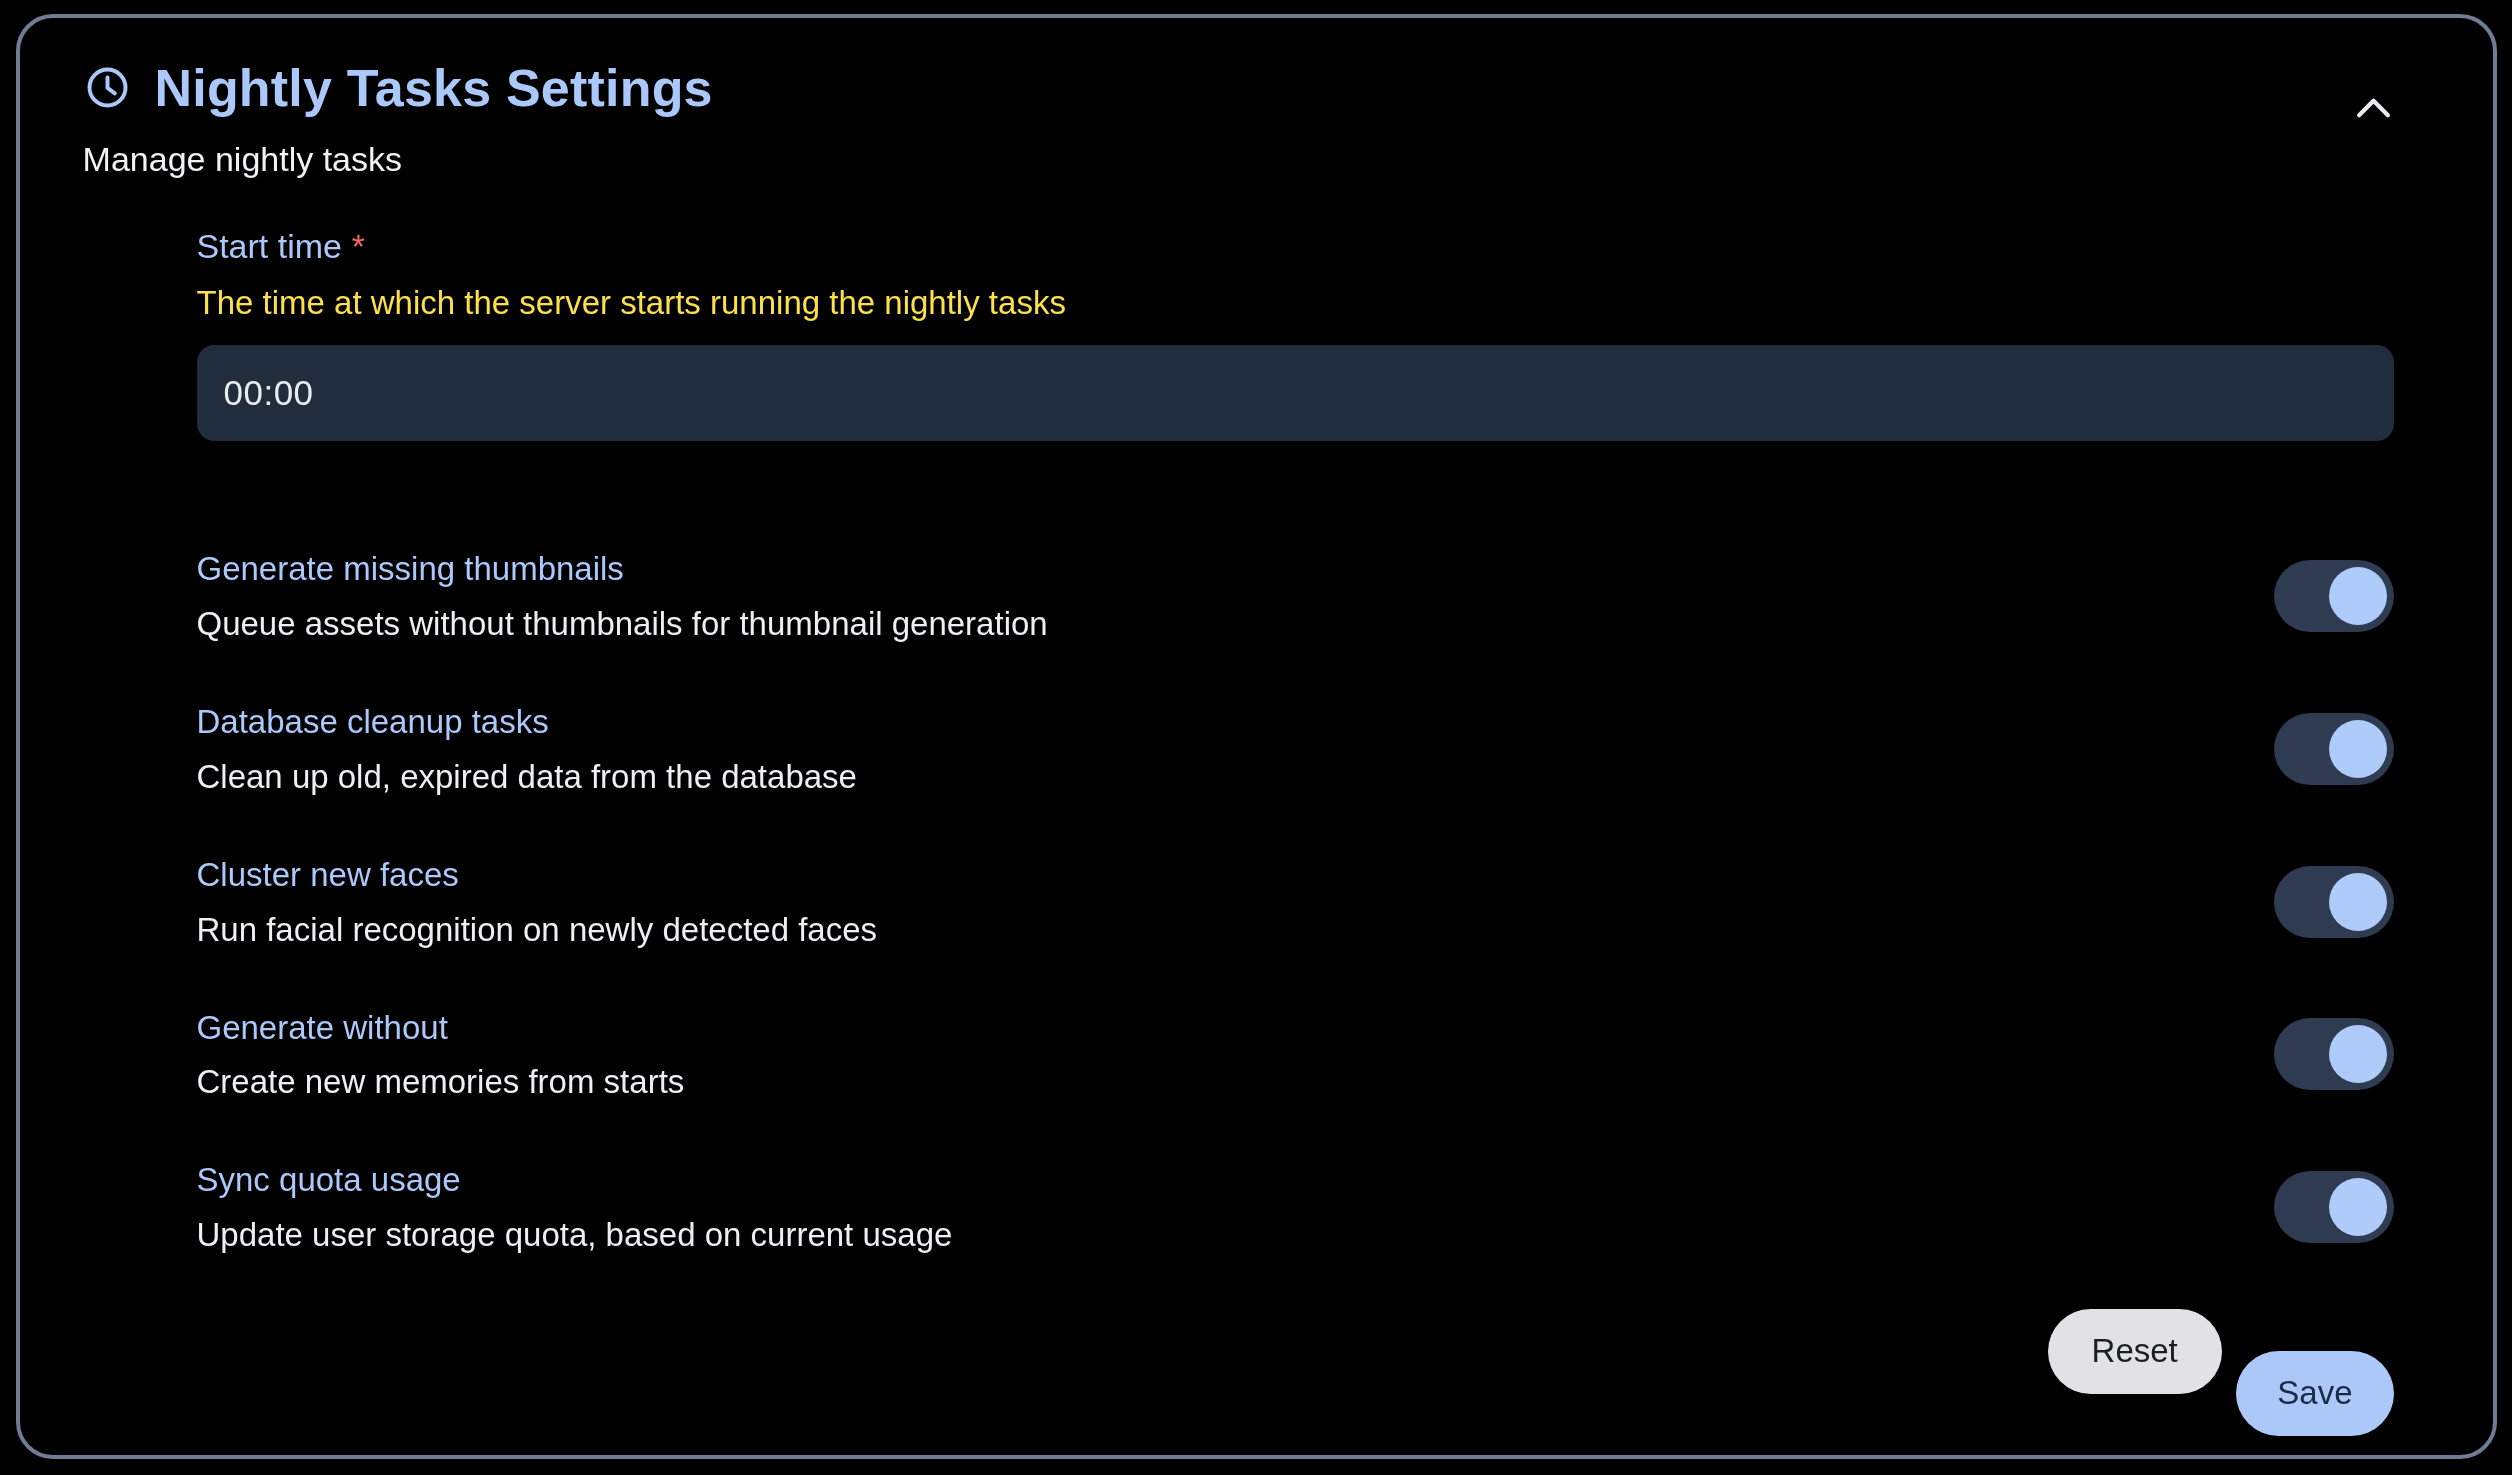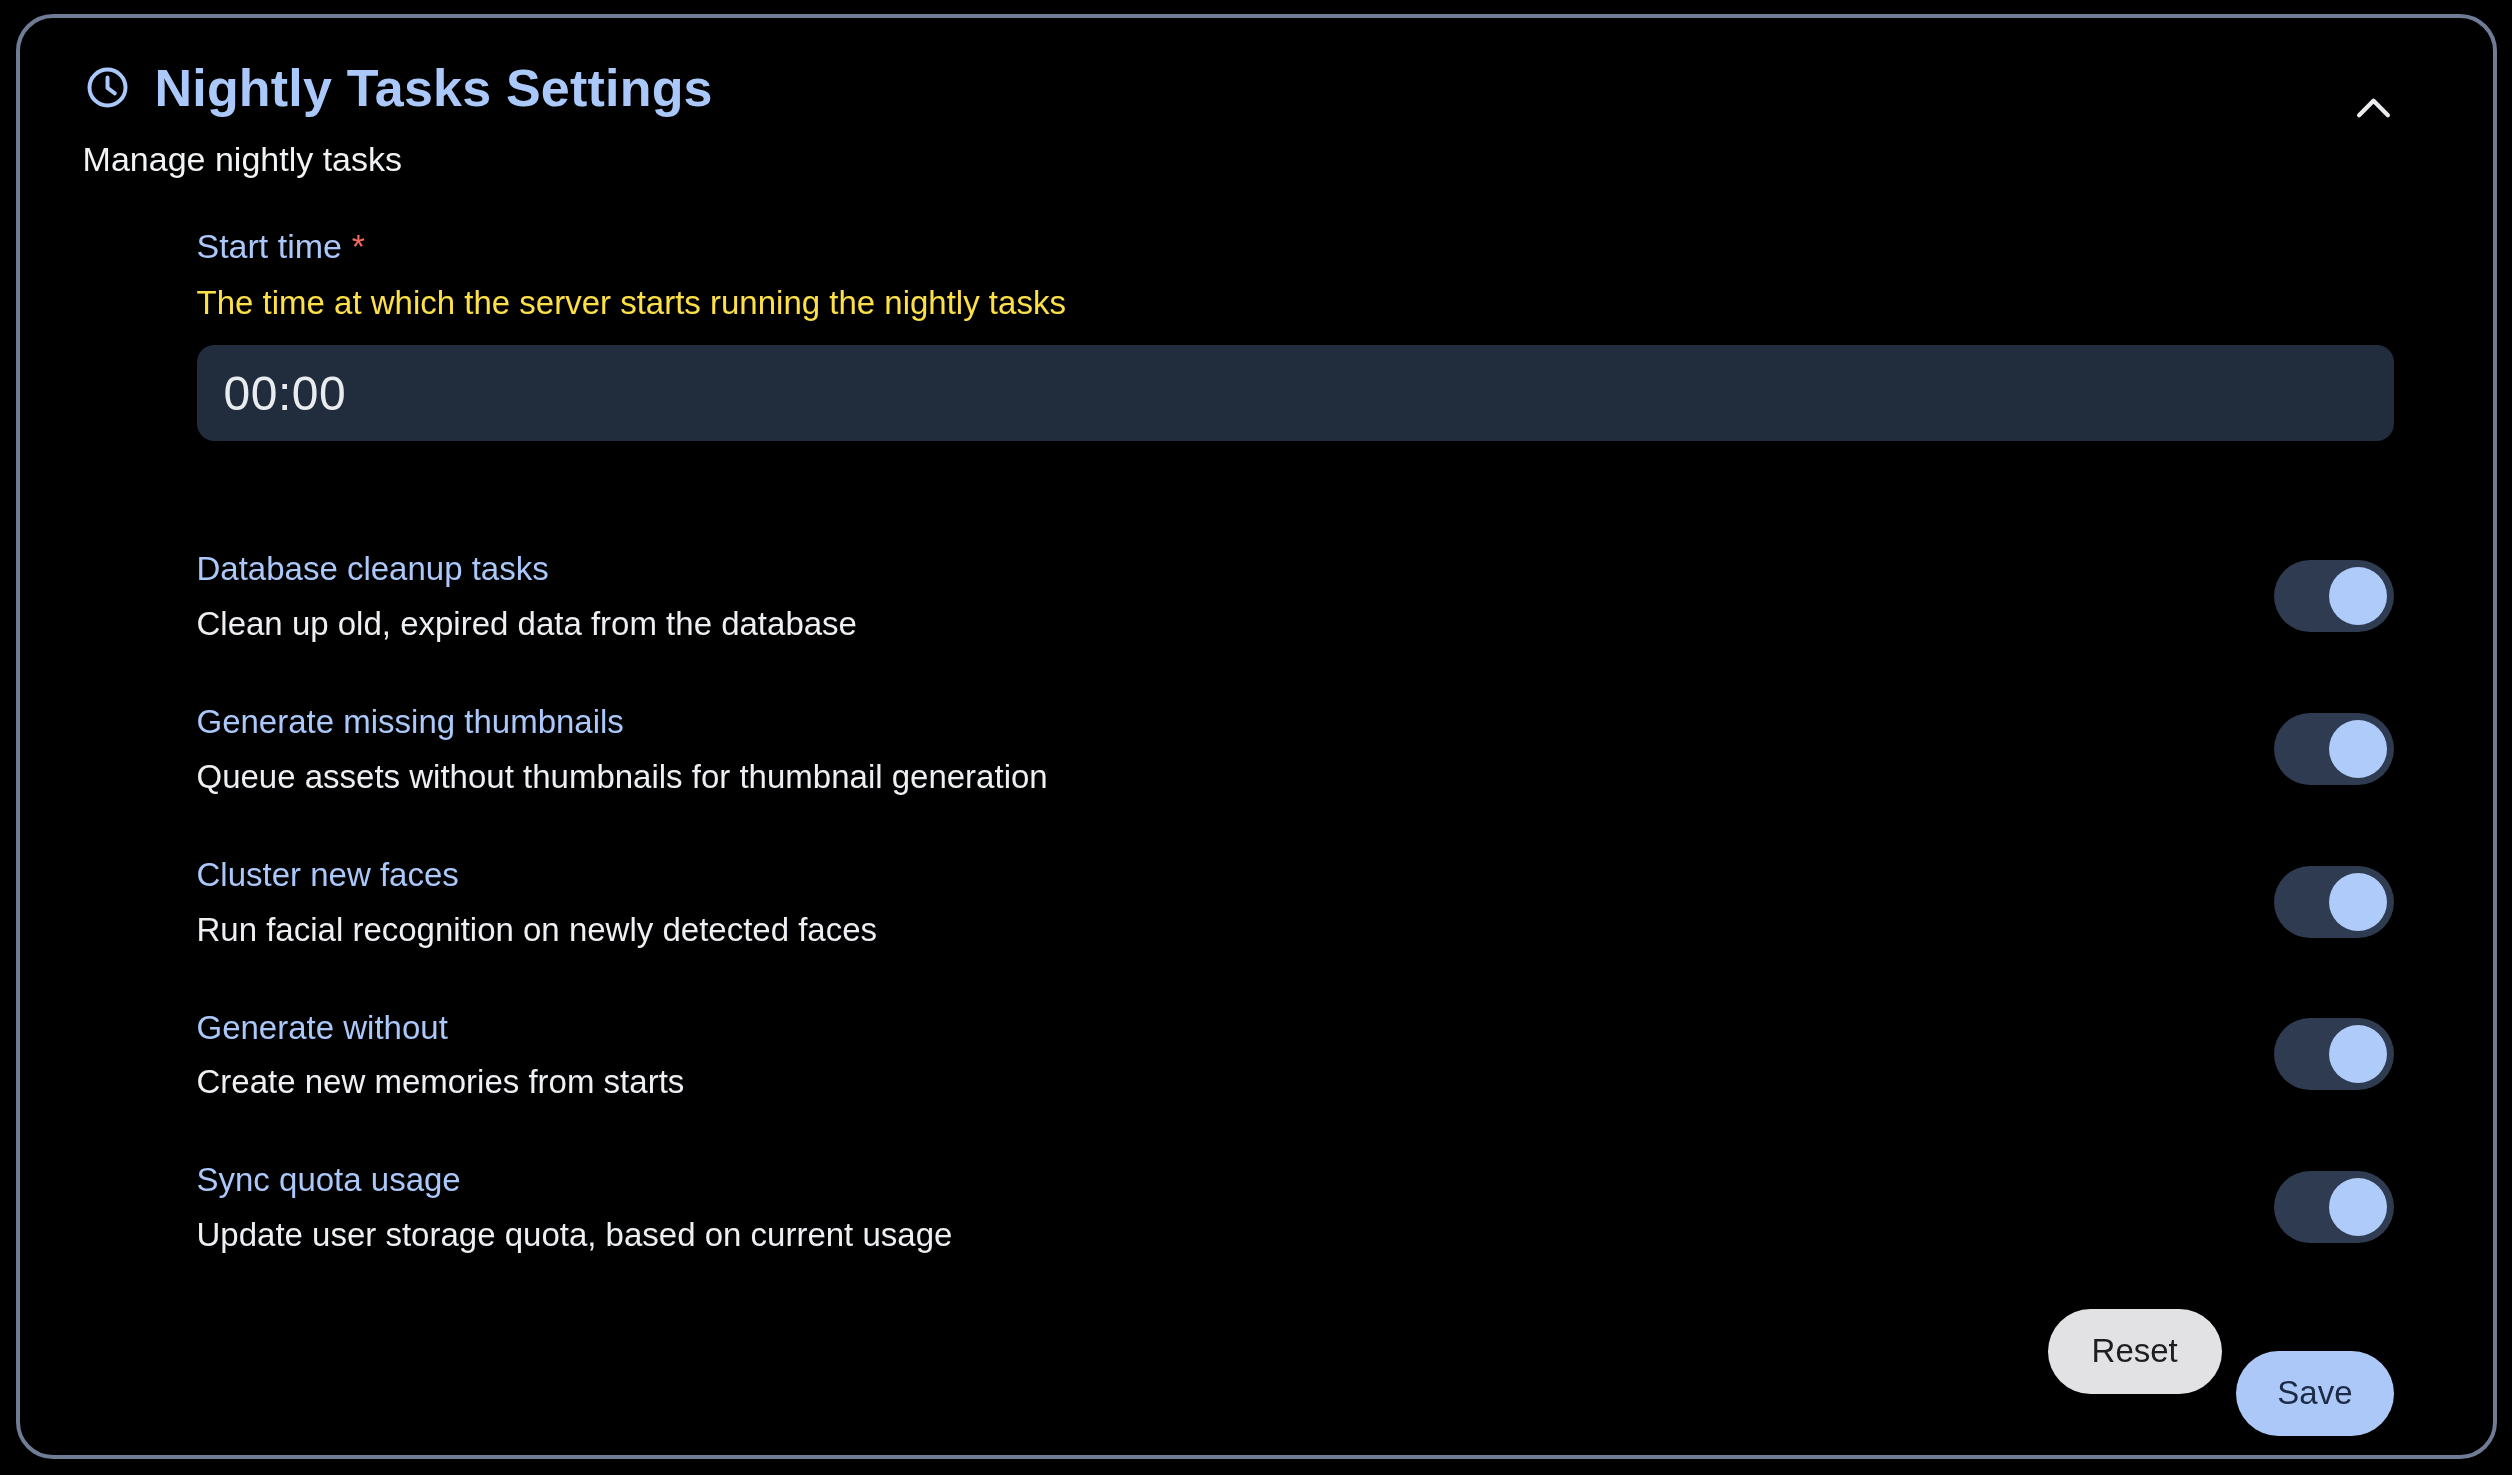--- a/index.html
+++ b/index.html
@@ -93,21 +93,21 @@
     margin-top: 20.3px;
     width: 100%;
     height: 96px;
     box-sizing: border-box;
     background: #212C3C;
     border: none;
     outline: none;
     border-radius: 17.4px;
     padding: 0 27px;
     font-family: "Liberation Sans", sans-serif;
-    font-size: 48px;
+    font-size: 35px;
     color: #E9ECEF;
     letter-spacing: 0.5px;
   }
   
   .rows { margin-top: 105px; }
   .row {
     display: flex;
     align-items: center;
     justify-content: space-between;
     margin-bottom: 53px;
@@ -211,32 +211,32 @@
           <span>Start time</span><span class="required-marker">*</span>
         </div>
         <div class="field-desc">The time at which the server starts running the nightly tasks</div>
         <input class="time-input" type="text" value="00:00" style="">
       </div>
 
       <div class="rows">
 
         <div class="row">
           <div class="row-text">
+            <div class="row-title">Generate missing thumbnails</div>
+            <div class="row-desc">Queue assets without thumbnails for thumbnail generation</div>
+          </div>
+          <div class="toggle on" role="switch" aria-checked="true">
+            <div class="knob"></div>
+          </div>
+        </div>
+
+        <div class="row">
+          <div class="row-text">
             <div class="row-title">Database cleanup tasks</div>
             <div class="row-desc">Clean up old, expired data from the database</div>
-          </div>
-          <div class="toggle on" role="switch" aria-checked="true">
-            <div class="knob"></div>
-          </div>
-        </div>
-
-        <div class="row">
-          <div class="row-text">
-            <div class="row-title">Generate missing thumbnails</div>
-            <div class="row-desc">Queue assets without thumbnails for thumbnail generation</div>
           </div>
           <div class="toggle on" role="switch" aria-checked="true">
             <div class="knob"></div>
           </div>
         </div>
 
         <div class="row">
           <div class="row-text">
             <div class="row-title">Cluster new faces</div>
             <div class="row-desc">Run facial recognition on newly detected faces</div>

